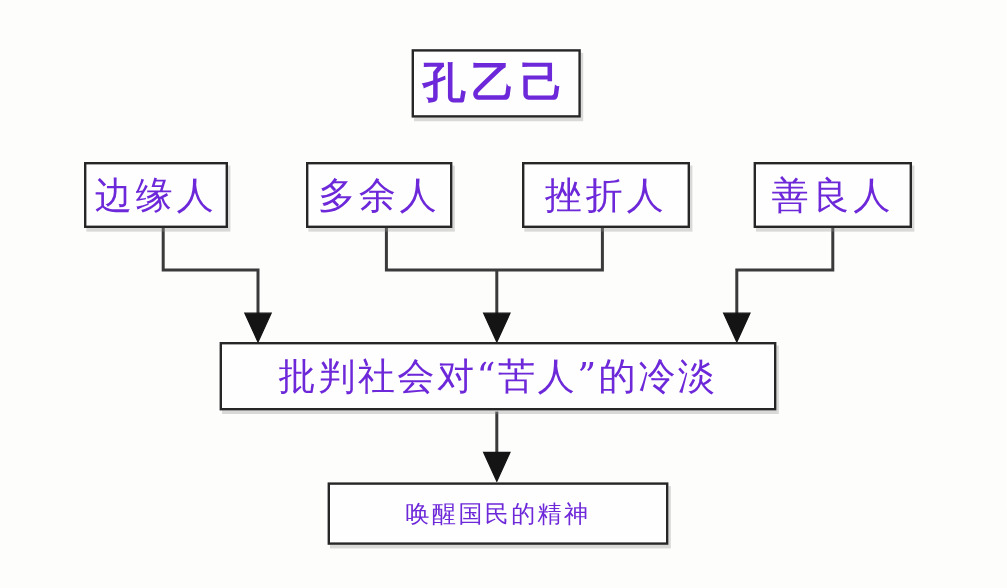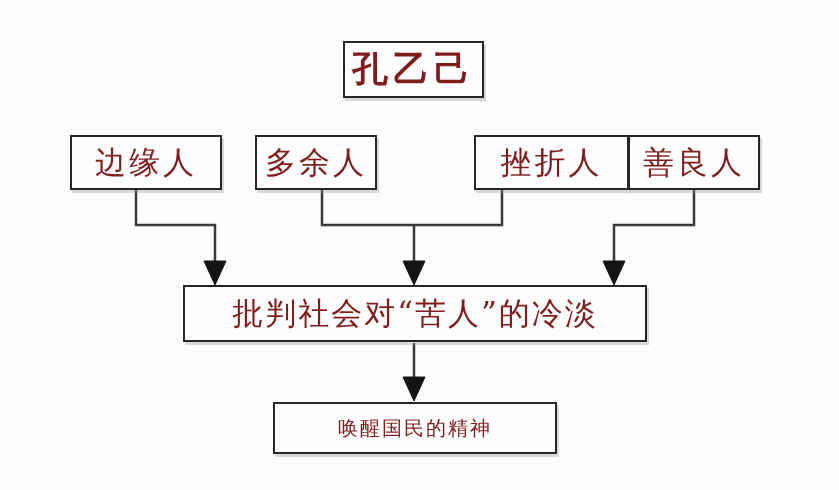--- a/index.html
+++ b/index.html
@@ -16,35 +16,35 @@
     overflow: hidden;
   }
   .node {
     position: absolute;
     background: #fefefe;
     border: 2px solid #262626;
     box-shadow: 2px 3px 0 rgba(150,150,150,0.35);
     display: flex;
     align-items: center;
     justify-content: center;
-    color: #7f1d1d;
+    color: #6d28d9;
     letter-spacing: 3px;
     white-space: nowrap;
     box-sizing: border-box;
   }
   .node-root {
     left: 343px; top: 41px; width: 141px; height: 57px;
     font-size: 36px;
     font-weight: bold;
     letter-spacing: 5px;
   }
   .node-type { top: 135px; height: 55px; font-size: 31px; }
-  .node-type1 { left: 70px;  width: 152px; }
+  .node-type1 { left: 70px;  width: 120px; }
   .node-type2 { left: 255px; width: 122px; }
-  .node-type3 { left: 435px; width: 155px; margin-left: 39px; }
+  .node-type3 { left: 435px; width: 140px; }
   .node-type4 { left: 628px; width: 132px; }
   .node-critique {
     left: 183px; top: 285px; width: 464px; height: 57px;
     font-size: 31px;
     letter-spacing: 2px;
   }
   .node-goal {
     left: 273px; top: 402px; width: 284px; height: 52px;
     font-size: 20px;
     letter-spacing: 2px;

